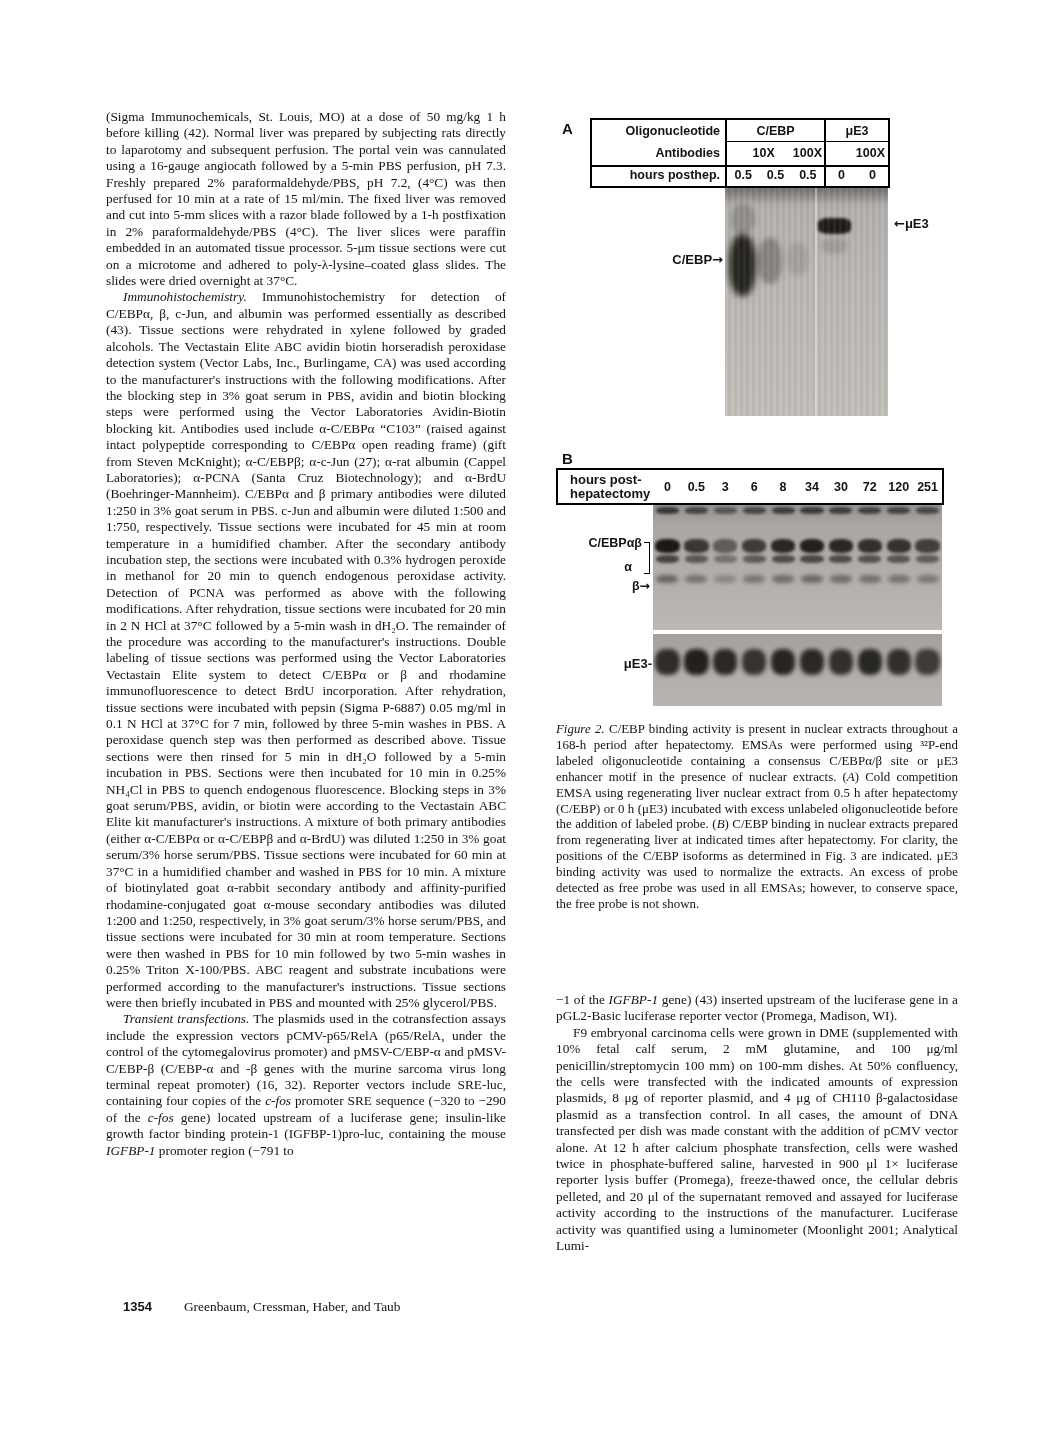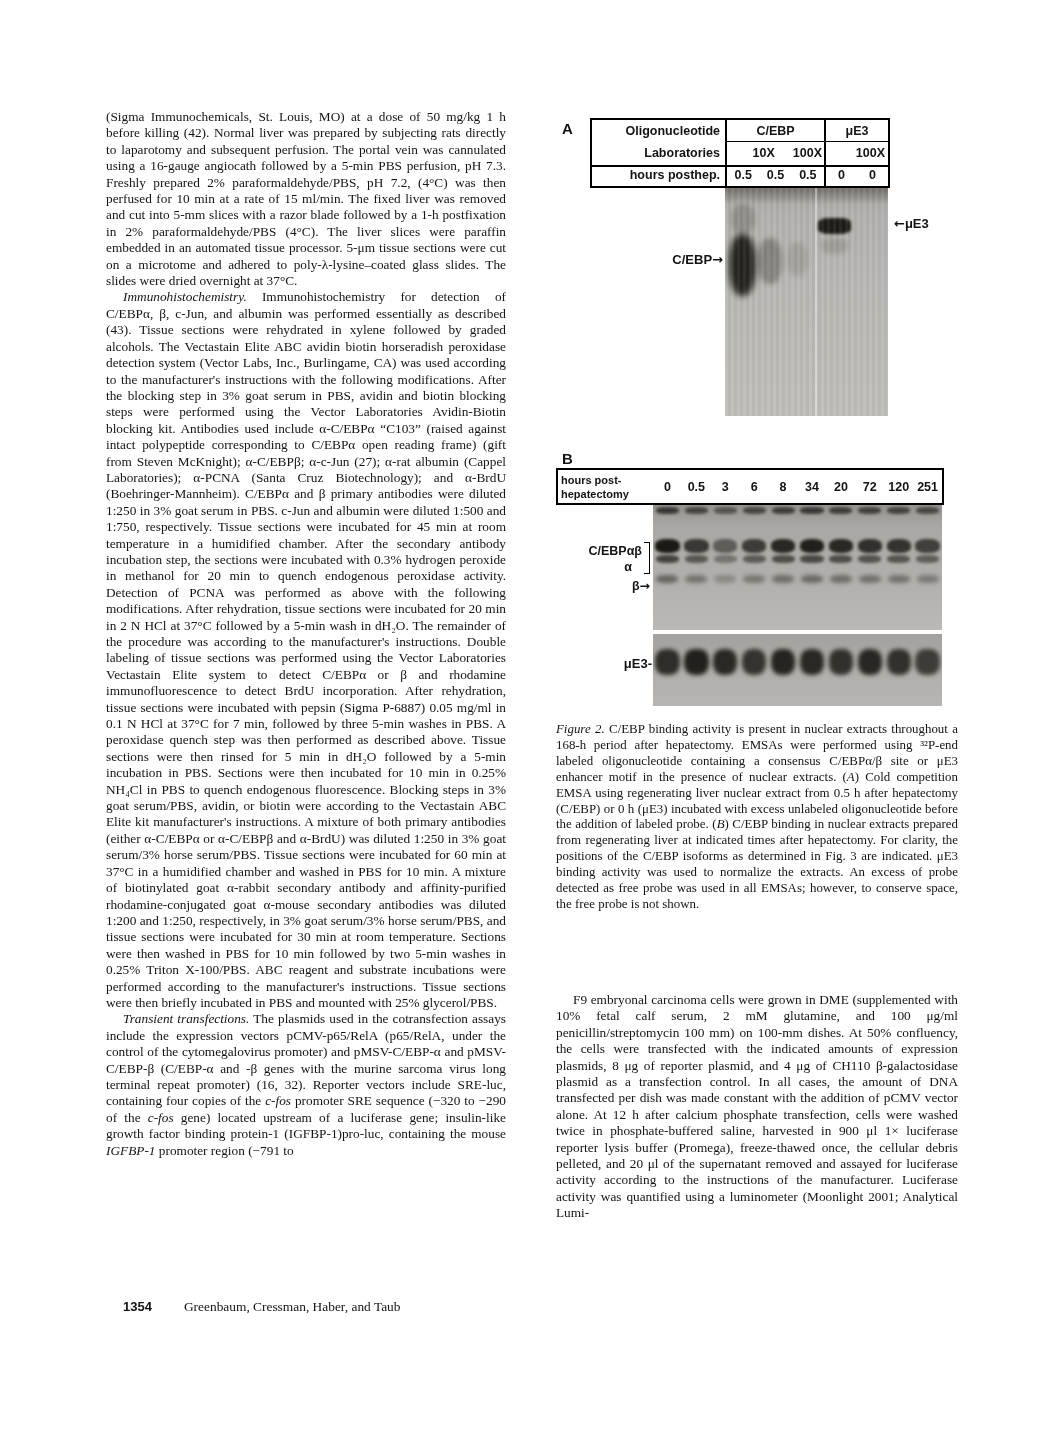--- a/index.html
+++ b/index.html
@@ -58,41 +58,41 @@
   .a-ue3    { left:93px; top:30px; width:33px; height:16px; opacity:0.95; filter:blur(1.5px); border-radius:30%; }
   .a-ue3b   { left:96px; top:50px; width:27px; height:16px; opacity:0.14; }
 
   .bl-left  { position:absolute; left:62px; top:140px; width:105px; text-align:right; font-family:"Liberation Sans", sans-serif; font-weight:bold; font-size:13px; }
   .bl-right { position:absolute; left:338px; top:104px; font-family:"Liberation Sans", sans-serif; font-weight:bold; font-size:13px; }
 
   
   .panel-b { position:absolute; left:556px; top:448px; width:402px; height:280px; }
   .panel-b .panel-letter { left:6px; top:2px; }
   .pb-header { position:absolute; left:0; top:20px; width:388px; height:37px; border:2px solid #000; display:flex; align-items:center; background:#fff; }
-  .pb-rowlabel { width:95px; font-family:"Liberation Sans", sans-serif; font-weight:bold; font-size:11px; line-height:14px; padding-left:3px; }
+  .pb-rowlabel { width:95px; font-family:"Liberation Sans", sans-serif; font-weight:bold; font-size:13px; line-height:14px; padding-left:12px; }
   .pb-lanenums { flex:1; display:flex; }
   .pb-lanenum { flex:1; text-align:center; font-family:"Liberation Sans", sans-serif; font-weight:bold; font-size:12.5px; }
 
   .pb-gel-top {
     position:absolute; left:97px; top:57px; width:289px; height:125px; display:flex; overflow:hidden;
     background:linear-gradient(180deg,#96938f 0%, #a9a6a3 16%, #b2afac 60%, #bbb8b5 100%);
   }
   .pb-gel-ue3 {
     position:absolute; left:97px; top:186px; width:289px; height:72px; display:flex; overflow:hidden;
     background:linear-gradient(180deg,#a3a09d 0%, #b0adaa 50%, #b7b4b1 100%);
   }
   .lane { flex:1; position:relative; }
   .gband { position:absolute; background:#14120e; border-radius:40%; }
   .gband.well    { top:2px;  left:10%; width:80%; height:7px;  filter:blur(1.5px); }
   .gband.band-ab { top:34px; left:8%;  width:84%; height:14px; filter:blur(1.8px); }
   .gband.band-a  { top:50px; left:10%; width:80%; height:8px;  filter:blur(1.8px); }
   .gband.band-b  { top:70px; left:12%; width:76%; height:8px;  filter:blur(2.2px); }
   .gband.band-u  { top:15px; left:8%;  width:84%; height:26px; filter:blur(2px); }
 
-  .pb-lab-group { position:absolute; left:10px; top:96px;  width:76px; text-align:right; font-family:"Liberation Sans", sans-serif; font-weight:bold; font-size:12.5px; }
+  .pb-lab-group { position:absolute; left:10px; top:88px;  width:76px; text-align:right; font-family:"Liberation Sans", sans-serif; font-weight:bold; font-size:12.5px; }
   .pb-bracket   { position:absolute; left:88px; top:94px; width:6px; height:32px; border:1.5px solid #000; border-left:none; }
   .pb-lab-alpha { position:absolute; left:10px; top:112px; width:76px; text-align:right; padding-right:10px; font-family:"Liberation Sans", sans-serif; font-weight:bold; font-size:12.5px; }
   .pb-lab-beta  { position:absolute; left:10px; top:130px; width:84px; text-align:right; font-family:"Liberation Sans", sans-serif; font-weight:bold; font-size:12.5px; }
   .pb-lab-ue3   { position:absolute; left:10px; top:208px; width:86px; text-align:right; font-family:"Liberation Sans", sans-serif; font-weight:bold; font-size:13px; }
 
   
   .caption { position:absolute; left:556px; top:722px; width:402px; font-size:12.9px; line-height:15.9px; text-align:justify; }
 </style>
 </head>
 <body>
@@ -109,21 +109,21 @@
     <span class="page-number">1354</span>
     <span class="running-authors">Greenbaum, Cressman, Haber, and Taub</span>
   </div>
 
   <div class="panel-a">
     <span class="panel-letter">A</span>
 
     <div class="tableA">
       <div class="ta-col ta-col1">
         <div class="ta-cell">Oligonucleotide</div>
-        <div class="ta-cell">Laboratories</div>
+        <div class="ta-cell">Antibodies</div>
         <div class="ta-cell">hours posthep.</div>
       </div>
       <div class="ta-col ta-col2">
         <div class="ta-cell center">C/EBP</div>
         <div class="ta-cell comp1">
             <span class="">10X</span>
             <span class="">100X</span>
           </div>
         <div class="ta-cell spread">
             <span class="">0.5</span>
@@ -168,21 +168,21 @@
         <div>hours post-</div>
         <div>hepatectomy</div>
       </div>
       <div class="pb-lanenums">
           <span class="pb-lanenum">0</span>
           <span class="pb-lanenum">0.5</span>
           <span class="pb-lanenum">3</span>
           <span class="pb-lanenum">6</span>
           <span class="pb-lanenum">8</span>
           <span class="pb-lanenum">34</span>
-          <span class="pb-lanenum">20</span>
+          <span class="pb-lanenum">30</span>
           <span class="pb-lanenum">72</span>
           <span class="pb-lanenum">120</span>
           <span class="pb-lanenum">251</span>
         </div>
     </div>
 
     <div class="pb-gel-top">
         <div class="lane">
           <div class="gband well" style="opacity: 0.725;"></div>
           <div class="gband band-ab" style="opacity: 0.95;"></div>
@@ -282,16 +282,17 @@
     <div class="pb-lab-alpha">α</div>
     <div class="pb-lab-beta">
       <span>β</span><span class="arr">→</span>
     </div>
     <div class="pb-lab-ue3">μE3-</div>
   </div>
 
   <p class="caption"><i>Figure 2.</i><span> C/EBP binding activity is present in nuclear extracts throughout a 168-h period after hepatectomy. EMSAs were performed using ³²P-end labeled oligonucleotide containing a consensus C/EBPα/β site or μE3 enhancer motif in the presence of nuclear extracts. (</span><i>A</i><span>) Cold competition EMSA using regenerating liver nuclear extract from 0.5 h after hepatectomy (C/EBP) or 0 h (μE3) incubated with excess unlabeled oligonucleotide before the addition of labeled probe. (</span><i>B</i><span>) C/EBP binding in nuclear extracts prepared from regenerating liver at indicated times after hepatectomy. For clarity, the positions of the C/EBP isoforms as determined in Fig. 3 are indicated. μE3 binding activity was used to normalize the extracts. An excess of probe detected as free probe was used in all EMSAs; however, to conserve space, the free probe is not shown.</span></p>
 
   <div class="col-right-text">
+    <p class="body-text"><span>−1 of the </span><i>IGFBP-1</i><span> gene) (43) inserted upstream of the luciferase gene in a pGL2-Basic luciferase reporter vector (Promega, Madison, WI).</span></p>
     <p class="body-text indent">F9 embryonal carcinoma cells were grown in DME (supplemented with 10% fetal calf serum, 2 mM glutamine, and 100 μg/ml penicillin/streptomycin 100 mm) on 100-mm dishes. At 50% confluency, the cells were transfected with the indicated amounts of expression plasmids, 8 μg of reporter plasmid, and 4 μg of CH110 β-galactosidase plasmid as a transfection control. In all cases, the amount of DNA transfected per dish was made constant with the addition of pCMV vector alone. At 12 h after calcium phosphate transfection, cells were washed twice in phosphate-buffered saline, harvested in 900 μl 1× luciferase reporter lysis buffer (Promega), freeze-thawed once, the cellular debris pelleted, and 20 μl of the supernatant removed and assayed for luciferase activity according to the instructions of the manufacturer. Luciferase activity was quantified using a luminometer (Moonlight 2001; Analytical Lumi-</p>
   </div>
 
 </div>
 
 </body></html>

